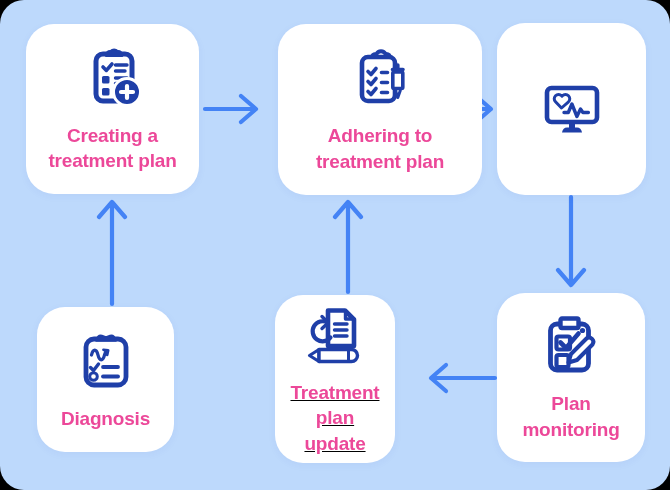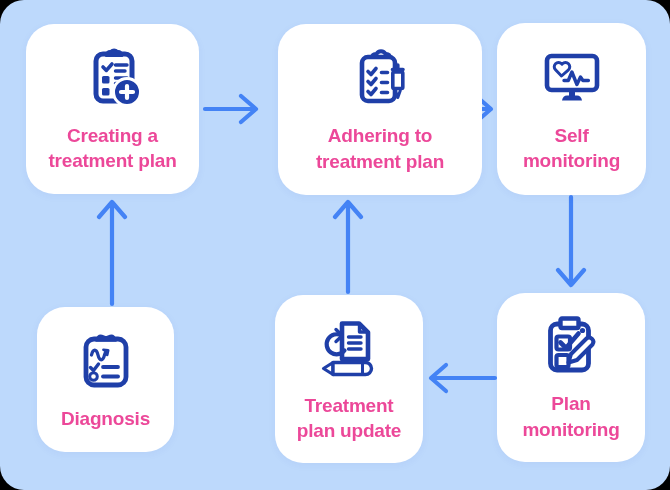--- a/index.html
+++ b/index.html
@@ -15,21 +15,21 @@
   }
   .node-icon{width:64px;height:64px;display:block;flex:0 0 auto;}
   .node-label{
     font-weight:700;font-size:19px;line-height:1.32;color:#ec4899;
     text-align:center;letter-spacing:-.2px;padding:0 8px;
   }
   #node-creating{left:26px;top:24px;width:173px;height:170px;}
   #node-adhering{left:262px;top:24px;width:204px;height:171px;margin-left:16px;}
   #node-selfmon{left:497px;top:23px;width:149px;height:172px;}
   #node-diagnosis{left:37px;top:307px;width:137px;height:145px;}
-  #node-update{left:275px;top:295px;width:148px;height:168px;}
+  #node-update{left:275px;top:295px;width:120px;height:168px;text-decoration:underline;}
   #node-assessment{left:497px;top:293px;width:148px;height:169px;}
   .arrows{position:absolute;left:0;top:0;pointer-events:none;}
   .arrows path{stroke:#4483F5;stroke-width:4.2;fill:none;stroke-linecap:round;stroke-linejoin:round;}
   .ic{stroke:#1F3FA8;}
 </style>
 </head>
 <body>
 
 <div class="canvas">
 
@@ -72,21 +72,20 @@
   </div>
 
   <div class="node" id="node-selfmon">
     <svg class="node-icon" viewBox="0 0 64 64">
       <rect class="ic" x="7" y="11" width="50" height="34" rx="4.5" fill="none" stroke-width="4.6"></rect>
       <path class="ic" d="M21.5 31 l-6-6.2 a4.3 4.3 0 0 1 6.1-6.1 l0.4 0.4 0.4-0.4 a4.3 4.3 0 0 1 6.1 6.1 z" fill="none" stroke-width="3" stroke-linejoin="round"></path>
       <path class="ic" d="M24 35.5 h4.3 l3.6-8.5 5 12.5 3.6-7.5 2.4 3.5 h5.5" fill="none" stroke-width="3.4" stroke-linecap="round" stroke-linejoin="round"></path>
       <rect x="29" y="45" width="6" height="6" fill="#1F3FA8"></rect>
       <path d="M22 55.5 q1-5 5-5 h10 q4 0 5 5 z" fill="#1F3FA8"></path>
     </svg>
-    <div class="node-label">Self monitoring</div>
   </div>
 
   <div class="node" id="node-diagnosis">
     <svg class="node-icon" viewBox="0 0 64 64">
       <rect class="ic" x="12" y="11" width="40" height="46" rx="8" fill="none" stroke-width="4.8"></rect>
       <path d="M22 13 c0.5-4.5 3-6.5 6-5.5 l4 1.4 4-1.4 c3-1 5.5 1 6 5.5 z" fill="#1F3FA8" stroke="#1F3FA8" stroke-width="1.5" stroke-linejoin="round"></path>
       <path class="ic" d="M17.5 27 c1.5-6.5 5-6.5 6.5 0 c1.5 6.5 5 6.5 6.5 0 l1.5-4" fill="none" stroke-width="3.3" stroke-linecap="round"></path>
       <path class="ic" d="M29.5 21.8 l4.6 0.6 -1 4.5" fill="none" stroke-width="2.8" stroke-linecap="round" stroke-linejoin="round"></path>
       <path class="ic" d="M16.5 39.5 l3 3 5-6.5" fill="none" stroke-width="3.4" stroke-linecap="round" stroke-linejoin="round"></path>
       <path class="ic" d="M29 39 h15" stroke-width="3.8" stroke-linecap="round"></path>

